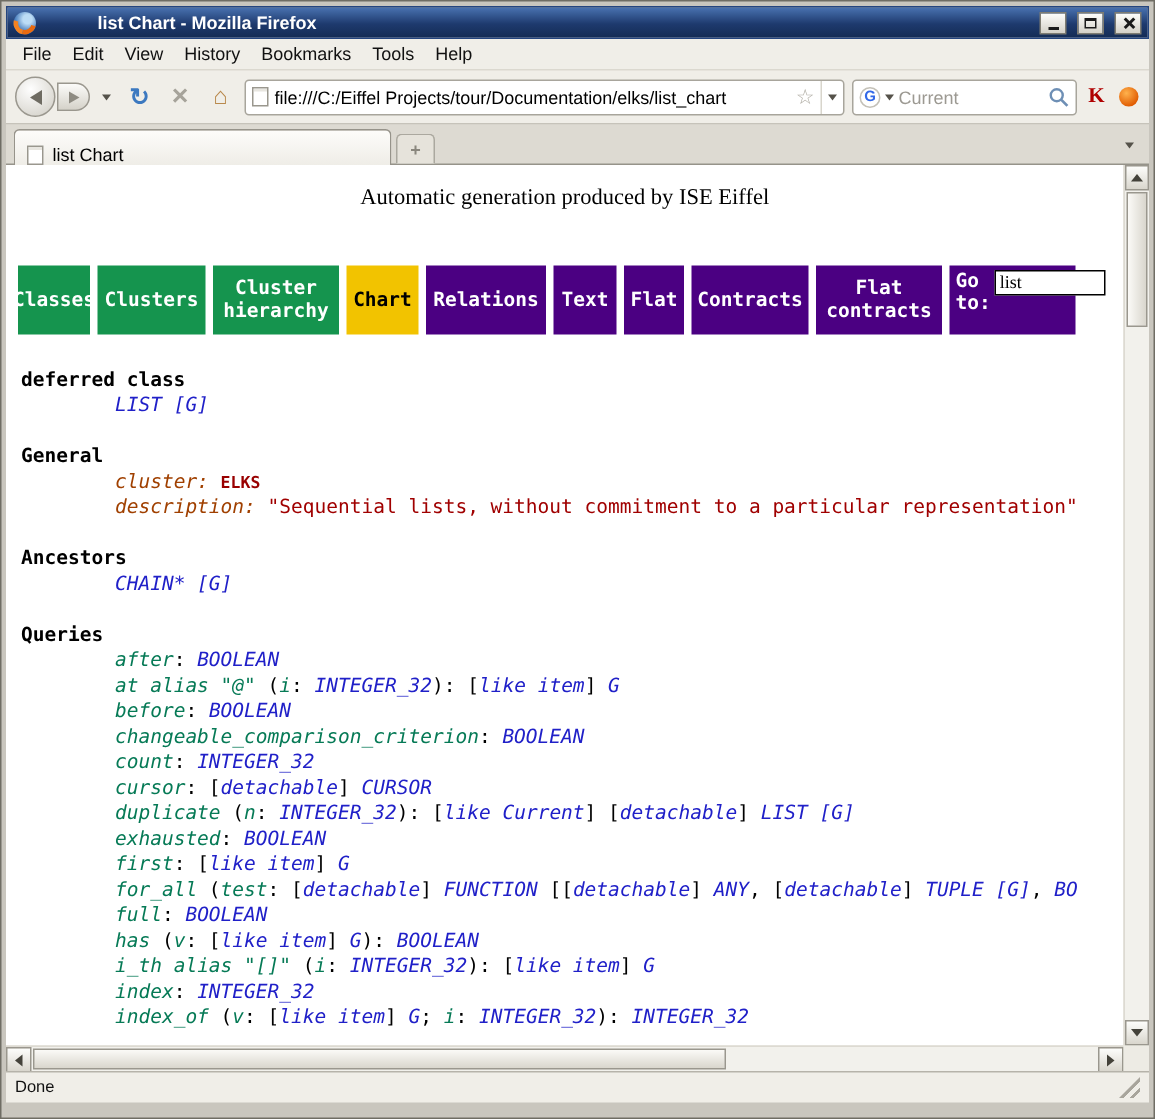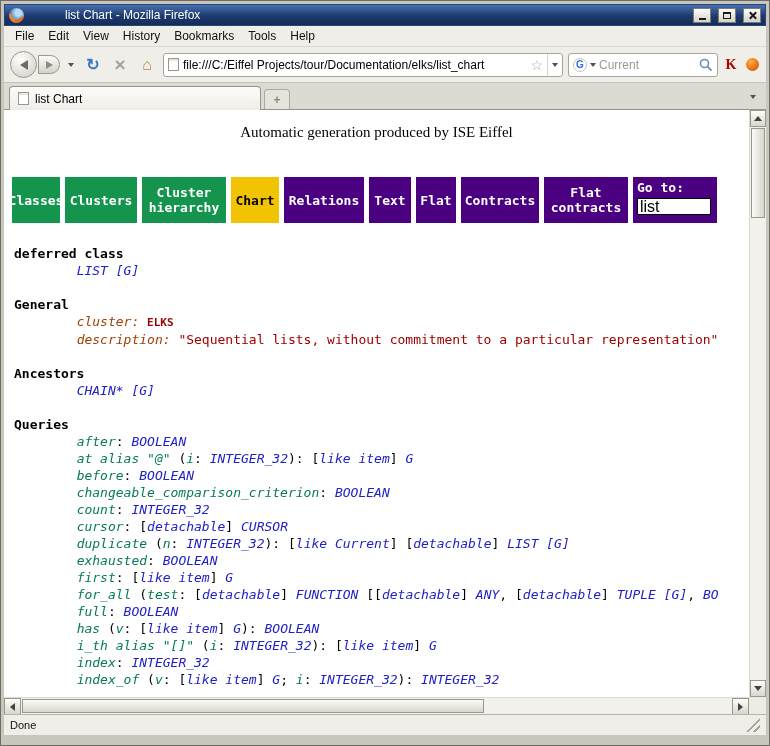--- a/index.html
+++ b/index.html
@@ -13,21 +13,21 @@
   
   .titlebar { height:22px; flex:0 0 22px; display:flex; align-items:center; gap:5px;
               padding:0 4px; background:linear-gradient(180deg,#4972B0,#1E3A6E 55%,#142C55);
               border:1px solid #24457F; }
   .ff-icon { width:15px; height:15px; border-radius:50%;
              background:radial-gradient(circle at 62% 32%, #BCDCF5 0 22%, #2B65AE 70%);
              position:relative; flex:0 0 15px; }
   .ff-icon::after { content:""; position:absolute; inset:0; border-radius:50%;
                     border:3px solid transparent; border-left-color:#F58220;
                     border-bottom-color:#E86A10; transform:rotate(-30deg); }
-  .title-text { color:#fff; font-weight:normal; font-size:12px; flex:1;
+  .title-text { color:#fff; font-weight:bold; font-size:12px; flex:1;
                 white-space:nowrap; overflow:hidden;padding-left:36px; }
   .win-btn { width:18px; height:15px; margin-left:2px; border:1px solid #7E7C72;
              background:linear-gradient(#FDFDFB,#D4D1C8); display:flex;
              align-items:center; justify-content:center; }
   .g-min { width:7px; height:2px; background:#1A1A1A; margin-top:7px; }
   .g-max { width:8px; height:7px; border:1px solid #1A1A1A; border-top-width:2px; }
   .g-close { position:relative; width:9px; height:9px; }
   .g-close::before,.g-close::after { content:""; position:absolute; left:4px; top:0;
              width:2px; height:9px; background:#1A1A1A; }
   .g-close::before { transform:rotate(45deg); }
@@ -82,21 +82,21 @@
   .ext-k::before { content:"K"; font-family:"Liberation Serif",serif; font-weight:bold;
                    font-size:14px; color:#B00000; }
   .ext-orb { width:13px; height:13px; border-radius:50%;
              background:radial-gradient(circle at 38% 32%, #FFB24D, #E05A00 75%); }
 
   
   .tabbar { height:27px; flex:0 0 27px; background:#DDDAD2; border-bottom:1px solid #96938A;
             display:flex; align-items:flex-end; padding:2px 4px 0 5px; gap:3px; }
   .tab-active { height:24px; width:252px; background:linear-gradient(#FDFCFA,#EFEDE7);
                 border:1px solid #96938A; border-bottom:none; border-radius:4px 4px 0 0;
-                display:flex; align-items:center; gap:6px; padding:0 8px; font-size:12px;
+                display:flex; align-items:flex-end; gap:6px; padding:0 8px; font-size:12px;
                 position:relative; top:1px; }
   .tab-stub { height:20px; width:26px; background:#E6E3DB; border:1px solid #ABA89F;
               border-bottom:none; border-radius:4px 4px 0 0; display:flex; align-items:center;
               justify-content:center; color:#8A877E; }
   .tab-stub::before { content:"+"; font-size:12px; font-weight:bold; }
   .tab-list-btn { margin-left:auto; width:18px; height:18px; align-self:center;
                   display:flex; align-items:center; justify-content:center; }
 
   
   .content-wrap { flex:1; display:flex; min-height:0; }
@@ -106,25 +106,25 @@
   .navrow { display:flex; gap:5px; margin:36px 0 0 8px; }
   .navbtn { height:46px; color:#fff; font-family:"DejaVu Sans Mono",monospace;
             font-weight:bold; font-size:13px; line-height:15px; display:flex;
             align-items:center; justify-content:center; text-align:center; padding:2px 3px; }
   .c-green  { background:#15944E; }
   .c-gold   { background:#F2C300; color:#000; }
   .c-purple { background:#4B0082; }
   .w64{width:48px} .w72{width:72px} .w84{width:84px} .w48{width:48px}
   .w80{width:80px} .w42{width:42px} .w40{width:40px} .w78{width:78px}
   .goto { width:84px; height:46px; background:#4B0082; padding:3px 4px; display:flex;
-          flex-direction:column; align-items:flex-start; gap:3px; }
+          align-items:flex-start; gap:3px; }
   .goto-label { color:#fff; font-family:"DejaVu Sans Mono",monospace; font-weight:bold;
                 font-size:13px; }
-  .goto-input { width:74px; height:17px; border:1px solid #000; font-size:16px;
-                font-family:Liberation Sans, sans-serif; padding:0 2px; }
+  .goto-input { width:74px; height:17px; border:1px solid #000; font-size:12px;
+                font-family:Liberation Serif, serif; padding:0 2px; }
 
   .code { margin-top:22px; padding-left:10px; font-family:"DejaVu Sans Mono",monospace;
           font-size:13px; line-height:17px; }
   .code-line { white-space:pre; }
   .sg-kw   { font-weight:bold; color:#000; }
   .sg-pln  { color:#000; }
   .sg-cls  { color:#2020C8; font-style:italic; }
   .sg-feat { color:#067A56; font-style:italic; }
   .sg-lbl  { color:#A04000; font-style:italic; }
   .sg-elks { color:#990000; font-weight:bold; font-size:11px; }

